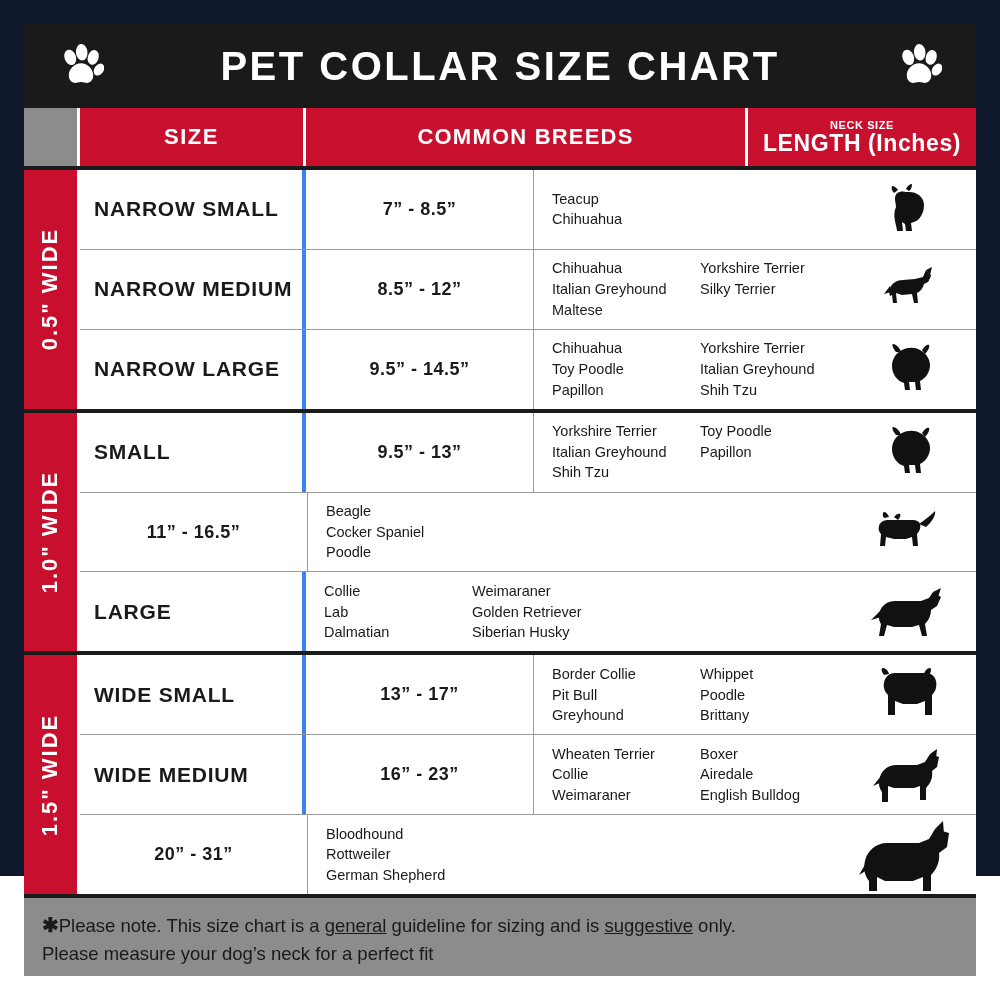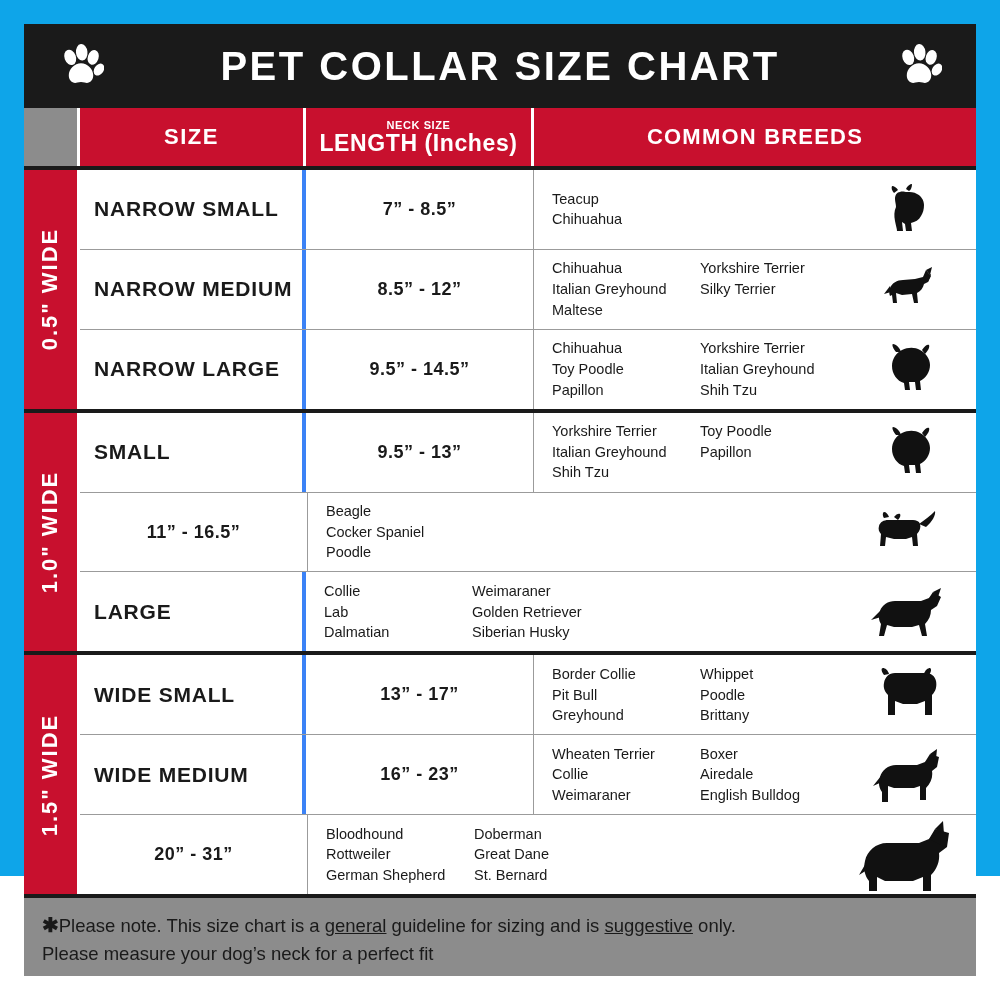--- a/index.html
+++ b/index.html
@@ -4,21 +4,21 @@
 <style>
   * { box-sizing: border-box; margin: 0; padding: 0; }
   html, body {
     width: 1000px; height: 1000px;
     background: #ffffff;
     font-family: "Liberation Sans", sans-serif;
     overflow: hidden;
   }
   .chart {
     width: 1000px; height: 876px;
-    background: #0ea5e9;
+    background: #0f172a;
     padding: 24px 24px 24px 24px;
     position: relative;
   }
   .inner {
     width: 952px; height: 952px;
     position: relative;
     display: flex;
     flex-direction: column;
     border: 0;
   }
@@ -212,25 +212,25 @@
           <ellipse cx="49" cy="20" rx="7.5" ry="10.5" fill="#ffffff" transform="rotate(18 49 20)"></ellipse>
           <ellipse cx="57" cy="37" rx="6.5" ry="9" fill="#ffffff" transform="rotate(34 57 37)"></ellipse>
           <path d="M32 28c9 0 17 8 17 17 0 8-6 12-12 10-3-1-7-1-10 0-6 2-12-2-12-10 0-9 8-17 17-17z" fill="#ffffff"></path>
         </svg>
       </span>
     </div>
 
     <div class="colhead">
       <div class="spacer"></div>
       <div class="hcell c-size">SIZE</div>
+      <div class="hcell c-breeds">COMMON BREEDS</div>
       <div class="hcell c-len">
         <div class="sub">NECK SIZE</div>
         <div class="main">LENGTH (Inches)</div>
       </div>
-      <div class="hcell c-breeds">COMMON BREEDS</div>
     </div>
 
     <div class="groups">
 
       <div class="group">
         <div class="group-label">
           <span>0.5" WIDE</span>
         </div>
         <div class="rows">
 
@@ -439,25 +439,20 @@
           </div>
 
           <div class="row">
             <div class="cell-len">20” - 31”</div>
             <div class="cell-breeds">
               <div class="breed-cols">
                 <div class="breed-col first">
                   <div>Bloodhound</div>
                   <div>Rottweiler</div>
                   <div>German Shepherd</div>
-                </div>
-                <div class="breed-col">
-                  <div>Doberman</div>
-                  <div>Great Dane</div>
-                  <div>St. Bernard</div>
                 </div>
               </div>
               <div class="dog-slot">
                 <svg width="106" height="72" viewBox="0 0 106 72" aria-hidden="true">
                   <path fill="#111" d="M76 10l-6 10-10 4H28C17 24 8 32 6 42c-2 8 0 15 4 20v10h8V58l8 4h28l10-4v14h8V56c6-6 9-14 8-22l8-6 2-14z"></path>
                   <path fill="#111" d="M76 10l8-8 1 13zM70 20l11-7 1 13zM7 44L0 56l8-5z"></path>
                 </svg>
               </div>
             </div>
           </div>

